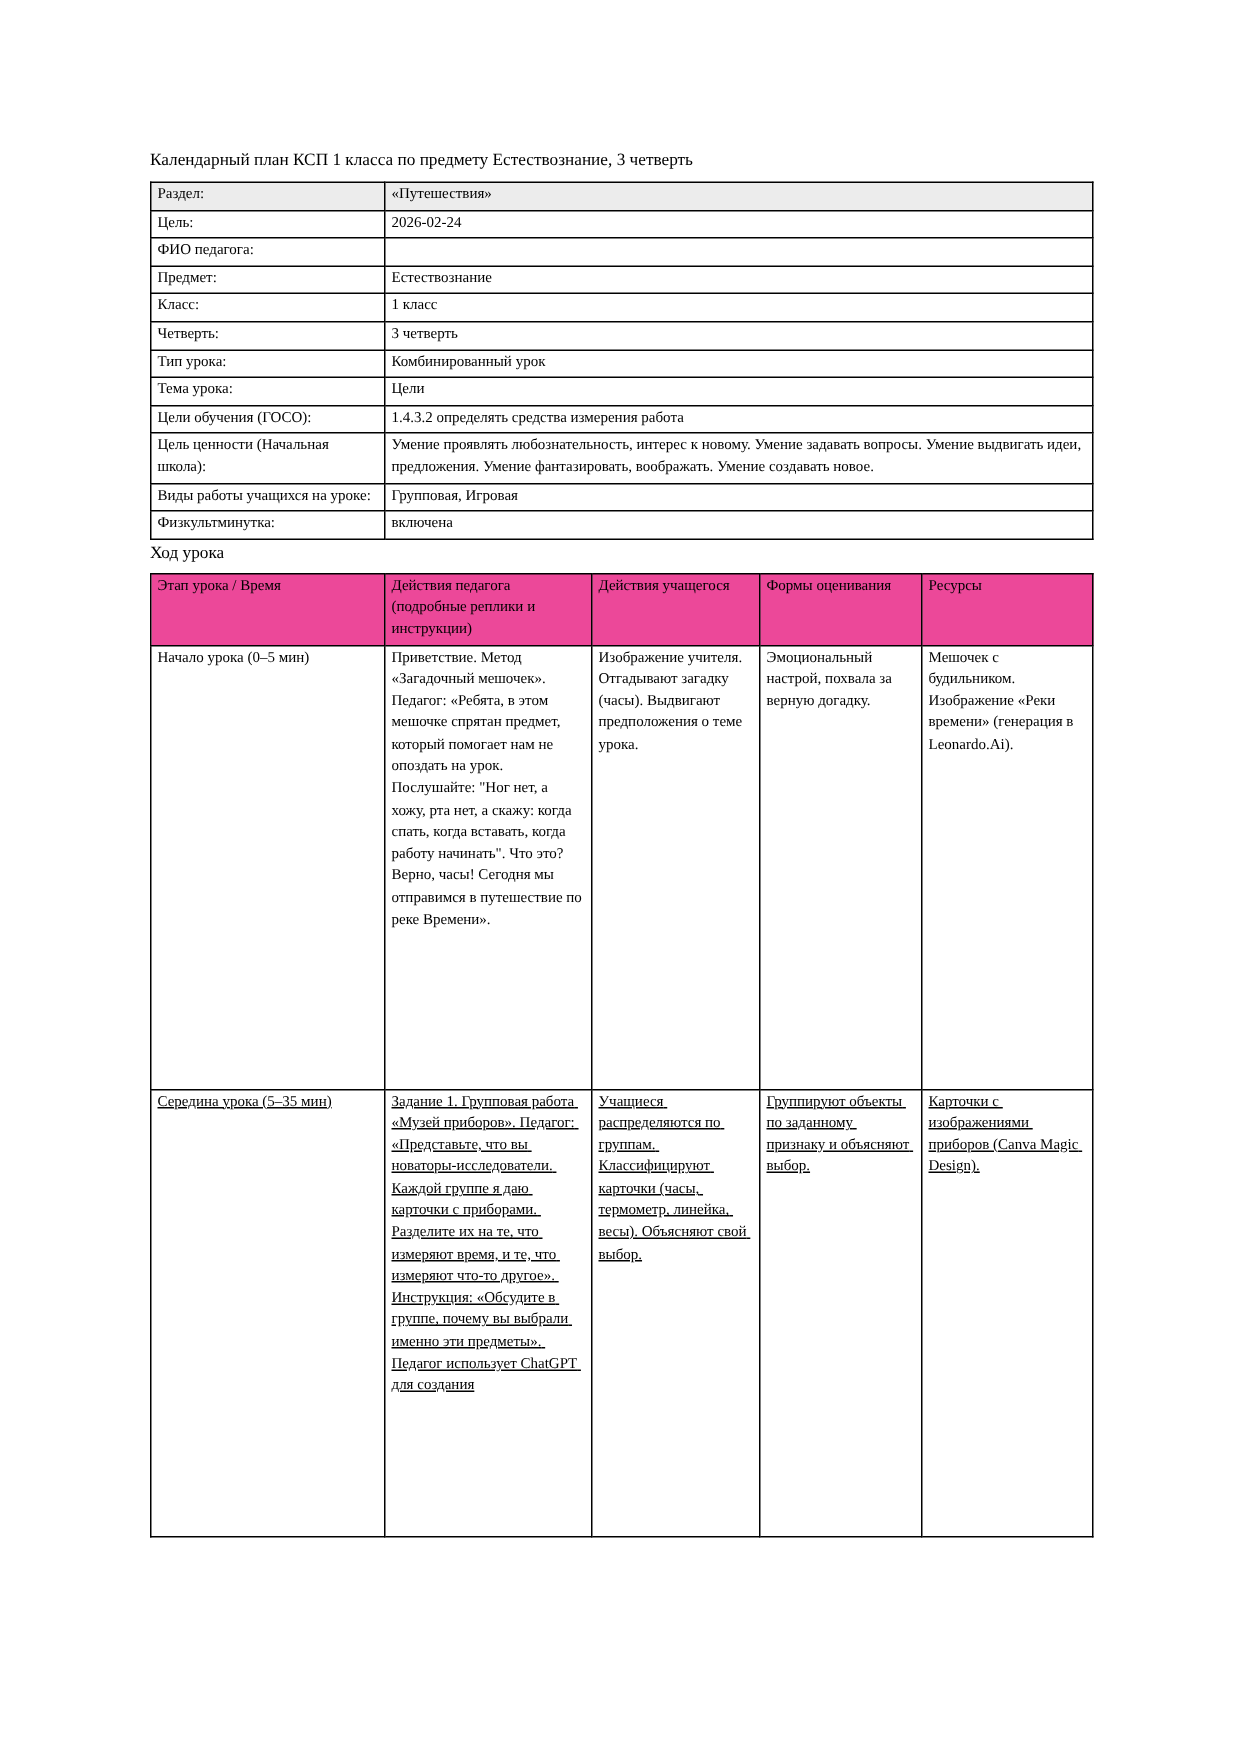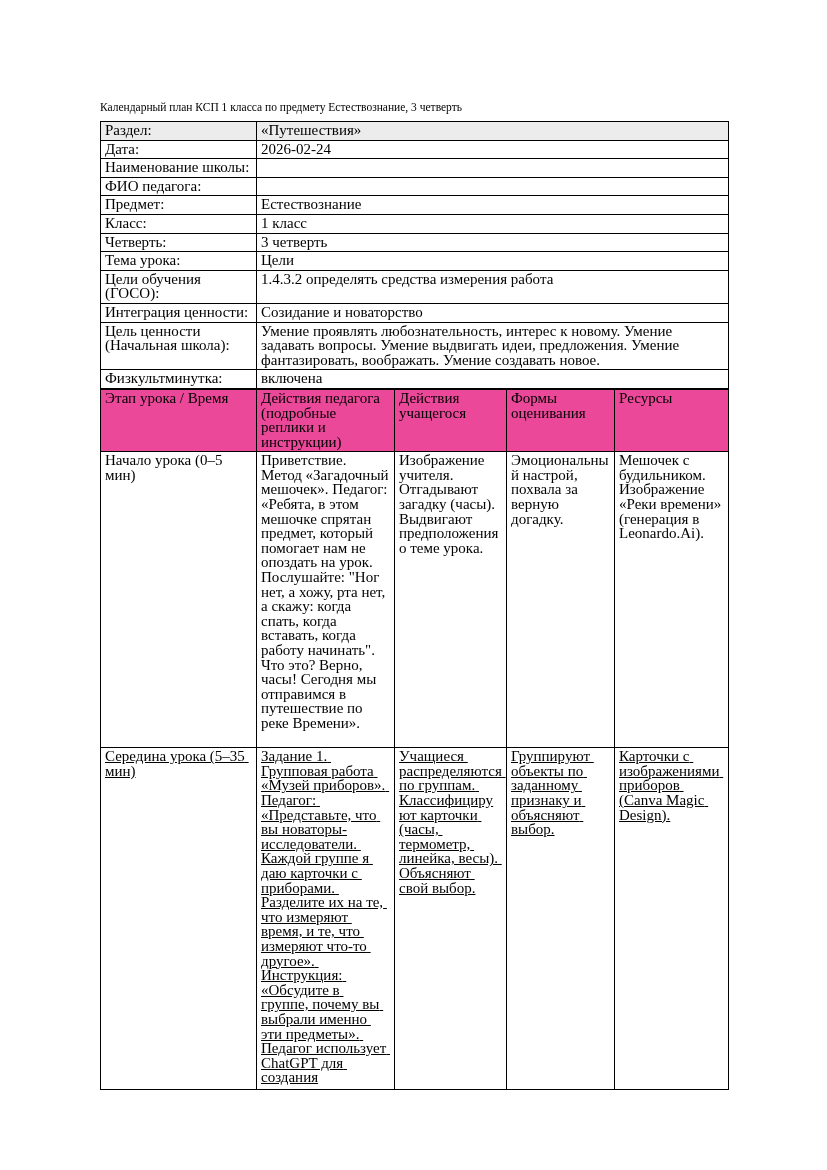--- a/index.html
+++ b/index.html
@@ -29,21 +29,21 @@
     white-space: nowrap;
   }
   table {
     border-collapse: collapse;
     width: 628px;
     table-layout: fixed;
   }
   table td, table th {
     border: 1px solid #000000;
     padding: 1px 4px 2px 4px;
-    font-size: 15px;
+    font-size: 10px;
     line-height: 14.6px;
     vertical-align: top;
     text-align: left;
     font-weight: normal;
     word-wrap: break-word;
     overflow-wrap: break-word;
     hyphens: none;
     margin-top: 13px;
   }
   
@@ -82,66 +82,67 @@
     <colgroup>
         <col class="c1">
         <col class="c2">
       </colgroup>
     <tbody>
       <tr class="shaded">
         <td>Раздел:</td>
         <td>«Путешествия»</td>
       </tr>
       <tr>
-        <td>Дата:</td>
+        <td>Цель:</td>
         <td>2026-02-24</td>
-      </tr>
-      <tr>
-        <td>Наименование школы:</td>
-        <td></td>
       </tr>
       <tr>
         <td>ФИО педагога:</td>
         <td></td>
       </tr>
       <tr>
         <td>Предмет:</td>
         <td>Естествознание</td>
       </tr>
       <tr>
         <td>Класс:</td>
         <td>1 класс</td>
       </tr>
       <tr>
         <td>Четверть:</td>
         <td>3 четверть</td>
       </tr>
       <tr>
+        <td>Тип урока:</td>
+        <td>Комбинированный урок</td>
+      </tr>
+      <tr>
         <td>Тема урока:</td>
         <td>Цели</td>
       </tr>
       <tr>
         <td>Цели обучения (ГОСО):</td>
         <td>1.4.3.2 определять средства измерения работа</td>
       </tr>
       <tr>
-        <td>Интеграция ценности:</td>
-        <td>Созидание и новаторство</td>
+        <td>Цель ценности (Начальная школа):</td>
+        <td>Умение проявлять любознательность, интерес к новому. Умение задавать вопросы. Умение выдвигать идеи, предложения. Умение фантазировать, воображать. Умение создавать новое.</td>
       </tr>
       <tr>
-        <td>Цель ценности (Начальная школа):</td>
-        <td>Умение проявлять любознательность, интерес к новому. Умение задавать вопросы. Умение выдвигать идеи, предложения. Умение фантазировать, воображать. Умение создавать новое.</td>
+        <td>Виды работы учащихся на уроке:</td>
+        <td>Групповая, Игровая</td>
       </tr>
       <tr>
         <td>Физкультминутка:</td>
         <td>включена</td>
       </tr>
     </tbody>
   </table>
 
+  <div class="section-caption">Ход урока</div>
 
   <table class="flow-table">
     <colgroup>
         <col class="f1">
         <col class="f2">
         <col class="f3">
         <col class="f4">
         <col class="f5">
       </colgroup>
     <thead>

